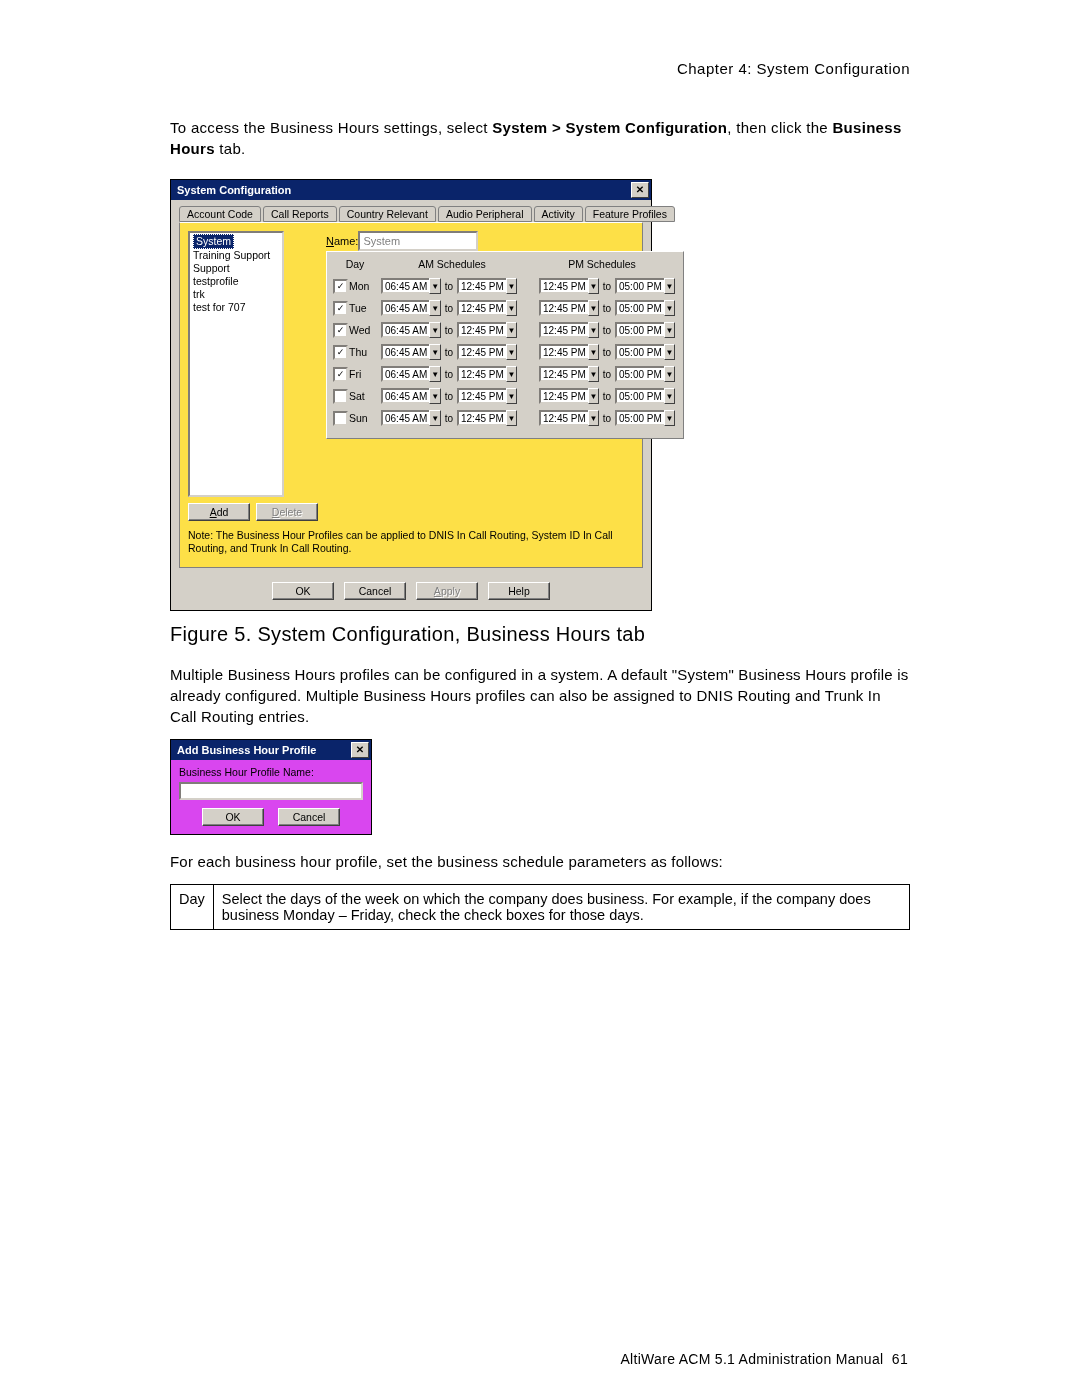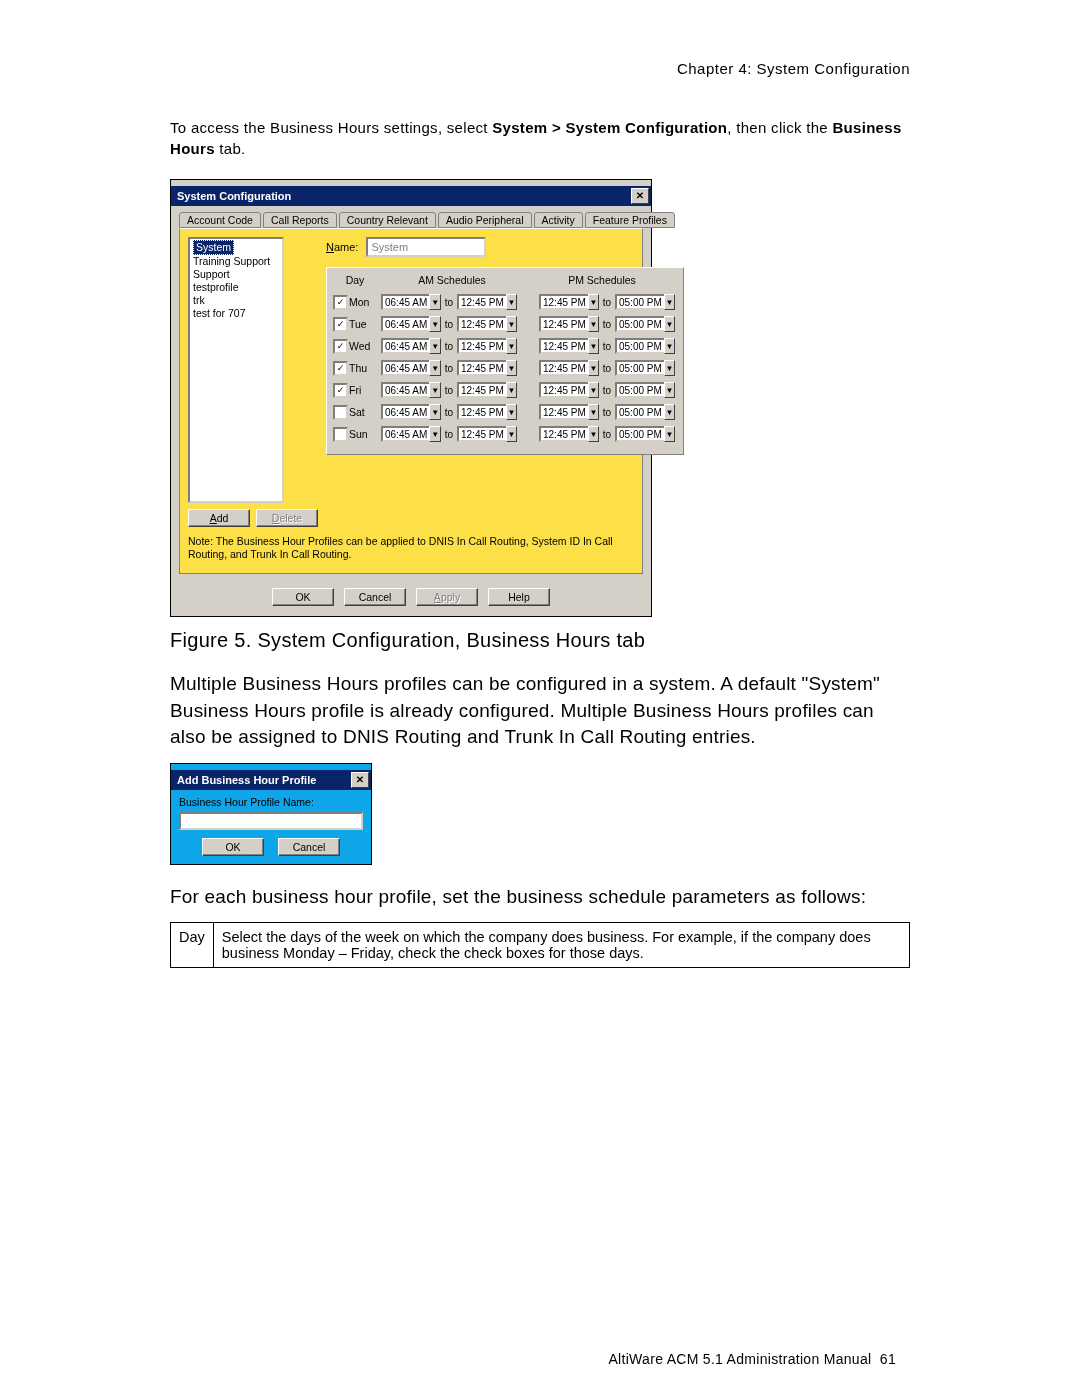--- a/index.html
+++ b/index.html
@@ -41,21 +41,20 @@
   }
   .titlebar {
     background: #0a246a;
     color: #fff;
     display: flex;
     align-items: center;
     justify-content: space-between;
     padding: 2px 2px 2px 6px;
     font-weight: bold;
     font-size: 11px;
-    margin-top: 6px;
   }
   .titlebar .close-btn {
     background: #d4d0c8;
     color: #000;
     width: 16px;
     height: 14px;
     border: 1px solid #fff;
     border-right-color: #404040;
     border-bottom-color: #404040;
     display: flex;
@@ -132,22 +131,20 @@
     box-shadow: inset -1px -1px 0 #808080;
     padding: 2px 10px;
     font-size: 10.5px;
     min-width: 40px;
     text-align: center;
   }
   .win-btn.disabled { color: #808080; text-shadow: 1px 1px 0 #fff; }
   .name-row {
     display: flex;
     align-items: center;
-    gap: 8px;
-    margin-bottom: 10px;
   }
   .name-row label .ul { text-decoration: underline; }
   .text-input {
     background: #fff;
     border: 2px inset #d4d0c8;
     height: 16px;
     width: 110px;
     padding: 0 3px;
     color: #808080;
     font-size: 11px;
@@ -225,32 +222,32 @@
     gap: 10px;
     padding: 6px 0 10px 0;
   }
 
   .caption {
     font-size: 20px;
     letter-spacing: 0.3px;
     margin: 12px 0 18px 0;
   }
   .body-text {
-    font-size: 19px;
+    font-size: 15px;
     line-height: 1.4;
     margin-bottom: 12px;
     letter-spacing: 0.2px;
   }
   .body-text .bold { font-weight: bold; }
 
   
   .small-dialog {
     width: 200px;
     border: 1px solid #000;
-    background: #0ea5e9;
+    background: #d946ef;
     font-family: Tahoma, Arial, sans-serif;
     font-size: 10.5px;
     margin-bottom: 16px;
   }
   .small-dialog .body {
     padding: 6px 8px 8px 8px;
   }
   .small-dialog .wide-input {
     background: #fff;
     border: 2px inset #d4d0c8;
@@ -278,21 +275,21 @@
     vertical-align: top;
   }
   table.param th {
     font-weight: bold;
     letter-spacing: 1px;
   }
 
   .footer {
     position: absolute;
     bottom: 30px;
-    right: 184px;
+    right: 172px;
     font-size: 14px;
     letter-spacing: 0.3px;
   }
 </style>
 </head>
 <body>
 
 <div class="page">
 
   <div class="chapter-header">Chapter 4:  System Configuration</div>

